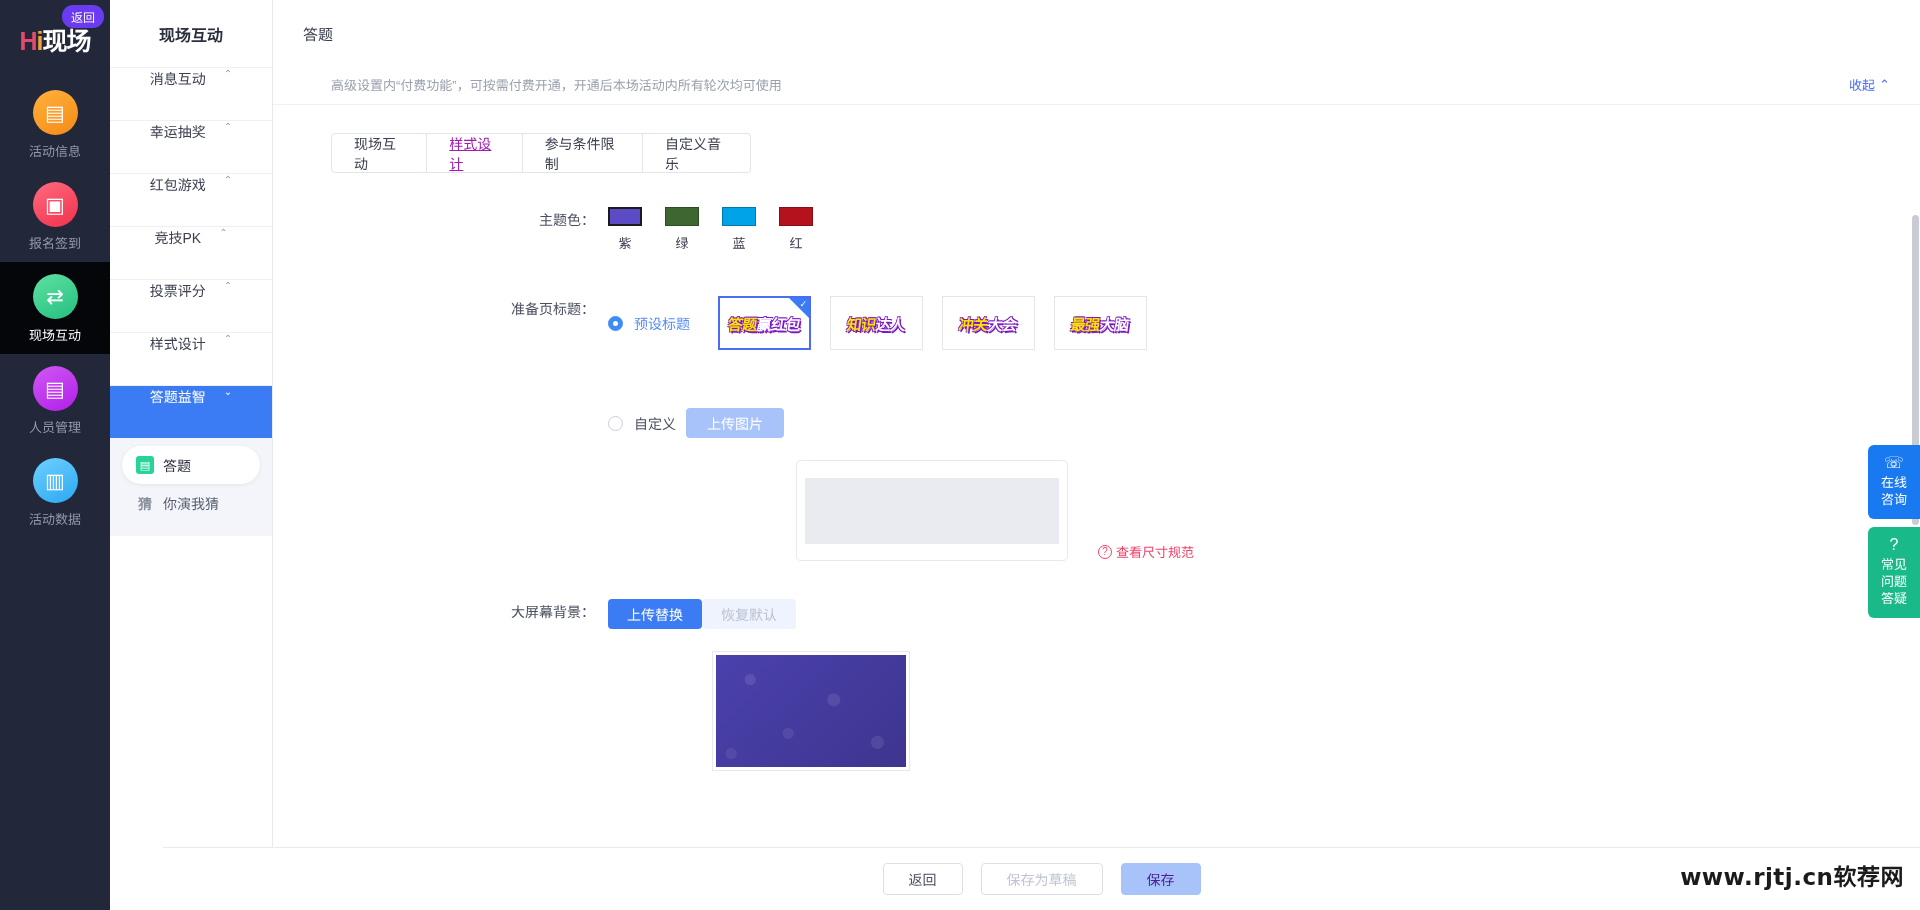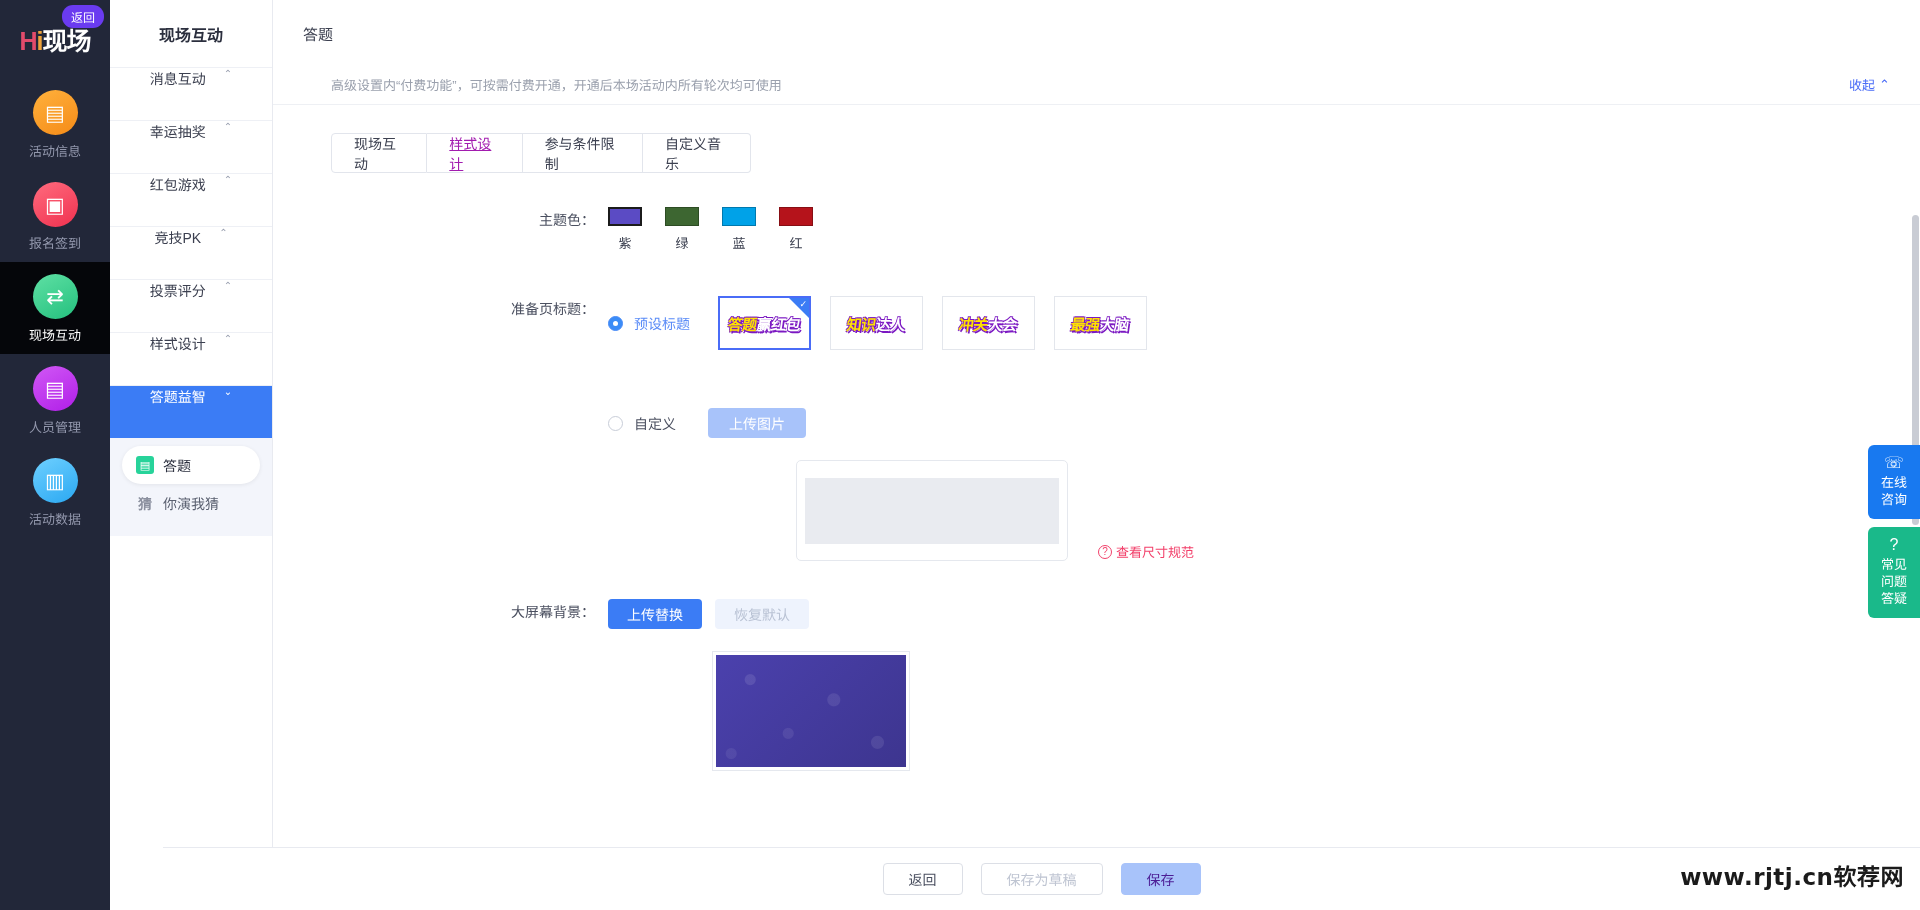--- a/index.html
+++ b/index.html
@@ -173,21 +173,21 @@
     font-size: 15px; font-weight: bold; font-family: "DejaVu Sans", sans-serif;
     transform: skewX(-8deg); letter-spacing: -0.5px; white-space: nowrap;
     text-shadow: 1.6px 1.6px 0 #7b18c2, -0.8px -0.8px 0 #7b18c2, 0.8px -0.8px 0 #7b18c2, -0.8px 0.8px 0 #7b18c2;
   }
   .art .y { color: #ffe200; }
   .art .w { color: #ffffff; }
 
   .btn-up-img {
     background: #a8c3fa; color: #fff; border: none; border-radius: 4px;
     height: 30px; padding: 0 21px; font-size: 14px; cursor: pointer;
-    font-family: inherit; margin-left: 32px;
+    font-family: inherit; margin-left: 10px;
   }
   .preview-box {
     margin-top: 22px; margin-left: 188px; width: 272px; height: 101px;
     border: 1px solid #e5e8ee; border-radius: 5px; background: #fff;
     display: flex; align-items: center; justify-content: center;
   }
   .preview-inner { width: 254px; height: 66px; background: #e9ebf0; }
   .spec-link {
     display: inline-flex; align-items: center; gap: 4px; font-size: 13px;
     color: #f2416b; margin-left: 30px; cursor: pointer; vertical-align: middle;
@@ -198,21 +198,21 @@
   }
   .preview-wrap { display: flex; align-items: flex-end; }
 
   .btn-blue {
     background: #3b7cf5; color: #fff; border: none; border-radius: 4px;
     height: 30px; padding: 0 19px; font-size: 14px; cursor: pointer; font-family: inherit;
   }
   .btn-ghost {
     background: #eef3fd; color: #b9c2d4; border: none; border-radius: 4px;
     height: 30px; padding: 0 19px; font-size: 14px; cursor: pointer;
-    font-family: inherit; margin-left: 13px;
+    font-family: inherit; 
   }
   .bg-preview {
     margin-top: 22px; margin-left: 104px; width: 198px; height: 120px;
     border: 1px solid #e5e8ee; background: #fff; padding: 3px;
   }
   .bg-img {
     width: 100%; height: 100%;
     background-color: #433a9e;
     background-image:
       radial-gradient(circle at 18% 22%, rgba(255,255,255,.10) 0 5px, transparent 6px),

